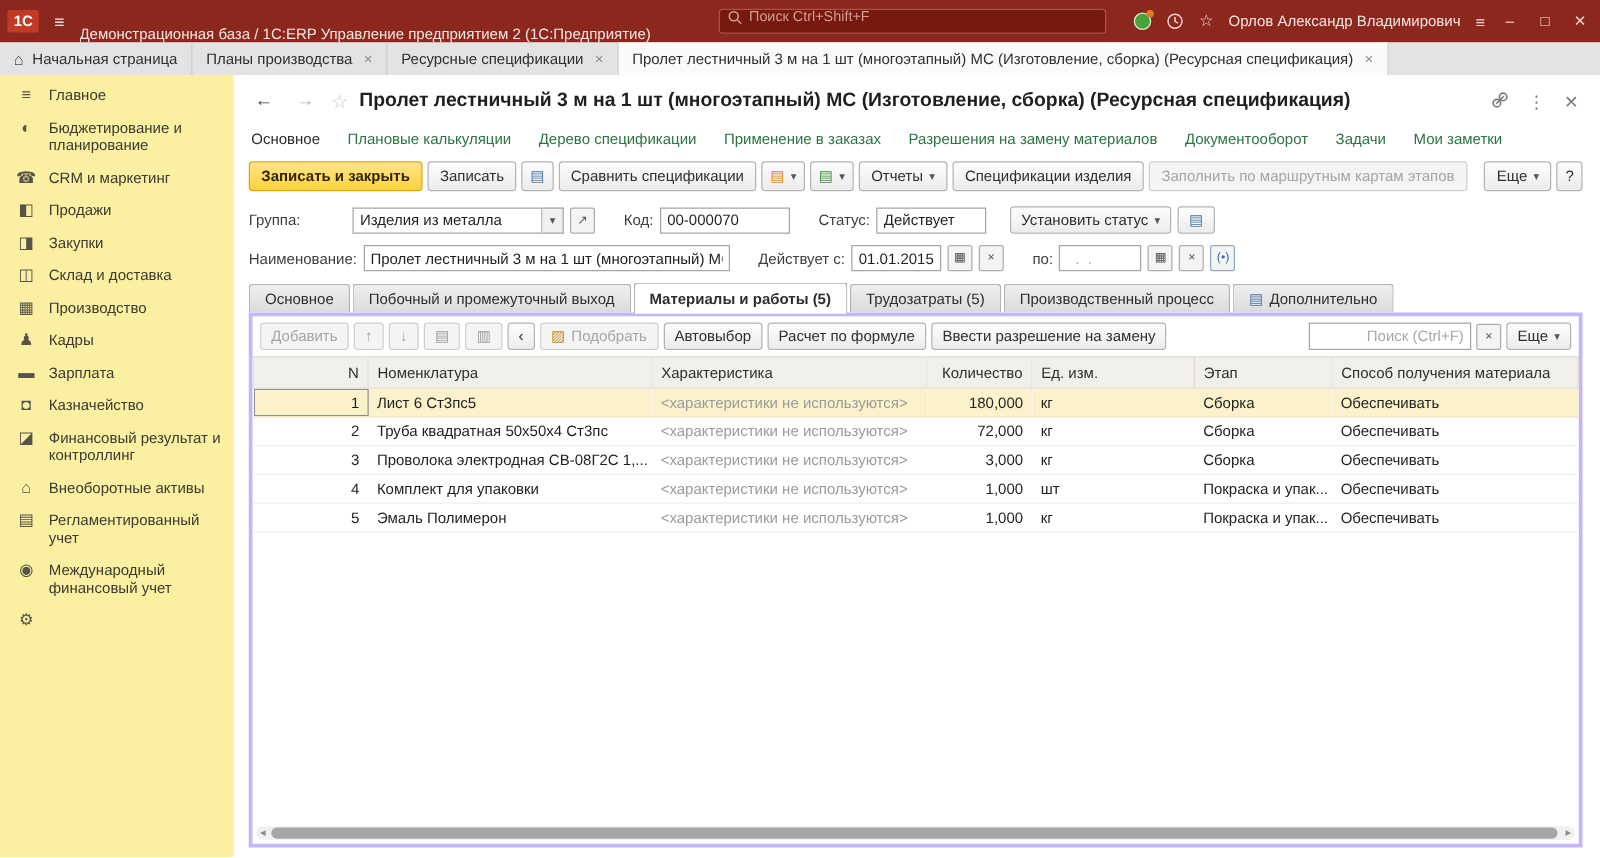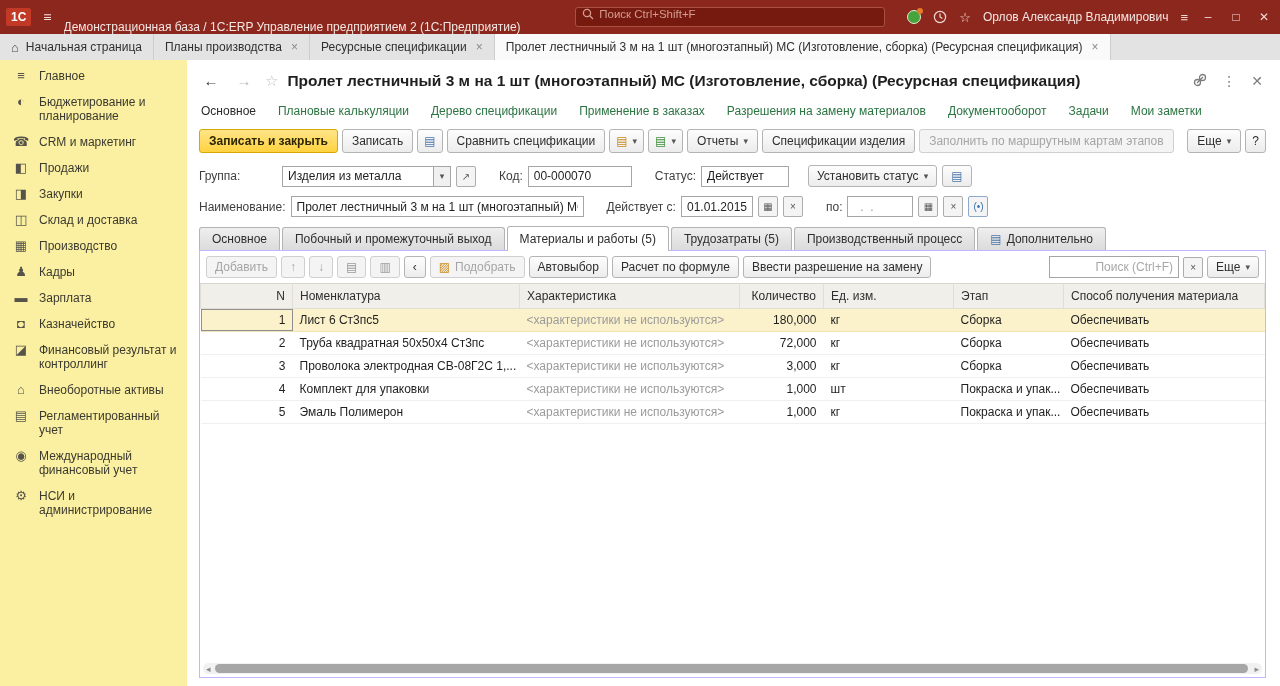--- a/index.html
+++ b/index.html
@@ -72,24 +72,24 @@
   .input { height:21px; border:1px solid #A6A6A6; background:#fff; padding:0 5px; font-size:12px; font-family:inherit; color:#1F1F1F; outline:none; }
   .input.dim { color:#9A9A9A; }
   .combo { display:inline-flex; }
   .combo .dd { width:17px; height:21px; border:1px solid #A6A6A6; border-left:none; background:#F0F0F0; text-align:center; line-height:19px; font-size:9px; color:#555; cursor:pointer; }
   .mini { height:21px; min-width:20px; border:1px solid #ADADAD; background:#F4F4F4; border-radius:2px; font-size:10px; color:#555; cursor:pointer; padding:0 3px; font-family:inherit; }
   .mini.blue { color:#3A6FB0; border-color:#8FA8C8; }
 
   
   .doc-tabs { display:flex; align-items:flex-end; gap:2px; padding-top:3px; flex:0 0 auto; position:relative; z-index:2; }
   .dtab { height:23px; display:inline-flex; align-items:center; gap:5px; padding:0 12px; background:linear-gradient(#EFEFEF,#DBDBDB); border:1px solid #B3B3B3; border-bottom:none; border-radius:3px 3px 0 0; color:#2E2E2E; cursor:pointer; white-space:nowrap; }
-  .dtab.active { background:#fff; height:25px; margin-bottom:-1px; font-weight:normal; }
-
-  
-  .panel { flex:1; min-height:0; border:1px solid #c4b5fd; display:flex; flex-direction:column; background:#fff; position:relative; z-index:1; }
+  .dtab.active { background:#fff; height:25px; margin-bottom:-1px; font-weight:bold; }
+
+  
+  .panel { flex:1; min-height:0; border:3px solid #c4b5fd; display:flex; flex-direction:column; background:#fff; position:relative; z-index:1; }
   .grid-toolbar { display:flex; align-items:center; gap:4px; padding:5px 6px; flex:0 0 auto; }
   .grid-toolbar .input::placeholder { color:#A8A8A8; }
 
   table { border-collapse:collapse; table-layout:fixed; width:100%; flex:0 0 auto; }
   th { background:#F1EFE9; font-weight:normal; text-align:left; color:#2E2E2E; padding:5px 7px; border:1px solid #E0DED7; border-top:1px solid #D8D6CF; white-space:nowrap; overflow:hidden; }
   td { padding:3px 7px; height:23px; border-bottom:1px solid #F0F0F0; color:#1F1F1F; white-space:nowrap; overflow:hidden; cursor:default; }
   td.num, th.num { text-align:right; }
   td.muted { color:#9B9B9B; }
   tr.selected td { background:#FBF2CC; border-bottom:1px solid #EFE2B4; }
   td.focus-cell { box-shadow:inset 0 0 0 1px #8F8F8F; }
@@ -202,21 +202,20 @@
       <div class="side-item">
           <span class="ic">▤</span>
           <span>Регламентированный учет</span>
         </div>
       <div class="side-item">
           <span class="ic">◉</span>
           <span>Международный финансовый учет</span>
         </div>
       <div class="side-item">
           <span class="ic">⚙</span>
-          <span>НСИ и администрирование</span>
         </div>
     </aside>
 
     <section class="main">
 
       <div class="doc-header">
         <span class="navb">←</span>
         <span class="navb fwd">→</span>
         <span class="star-ic">☆</span>
         <h1 class="doc-title">Пролет лестничный 3 м на 1 шт (многоэтапный) МС (Изготовление, сборка) (Ресурсная спецификация)</h1>

